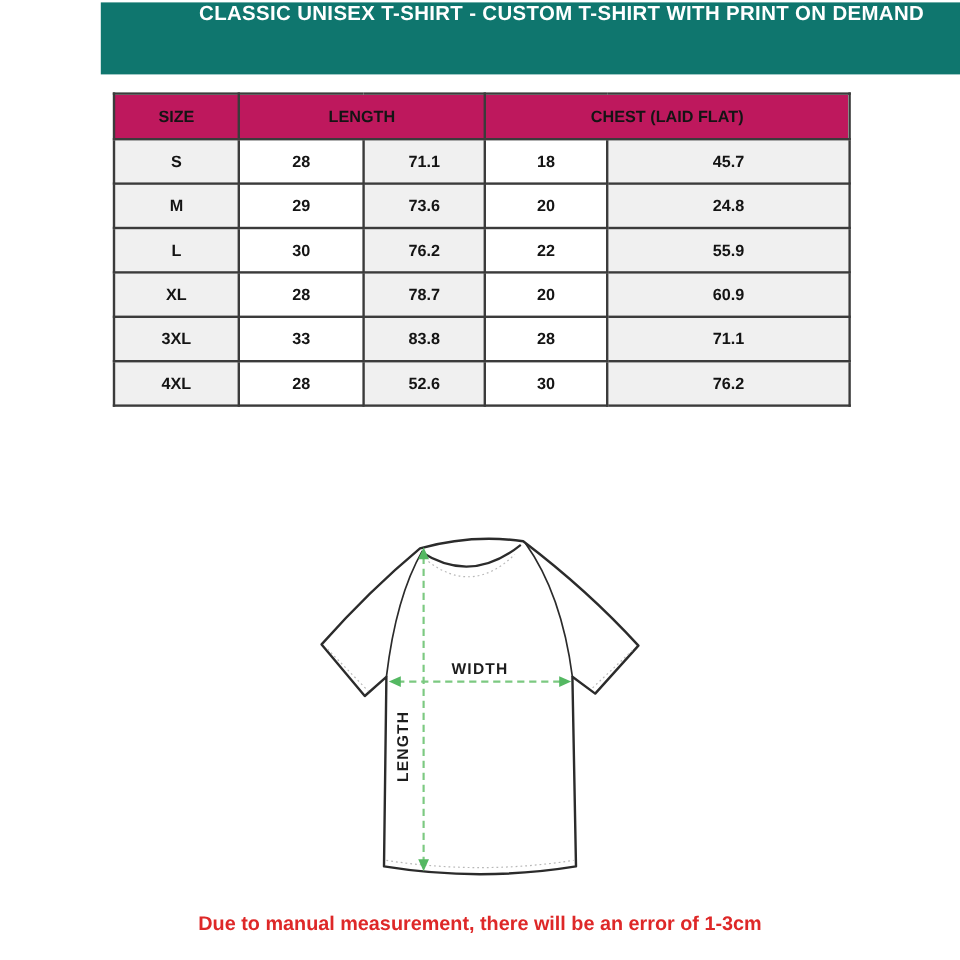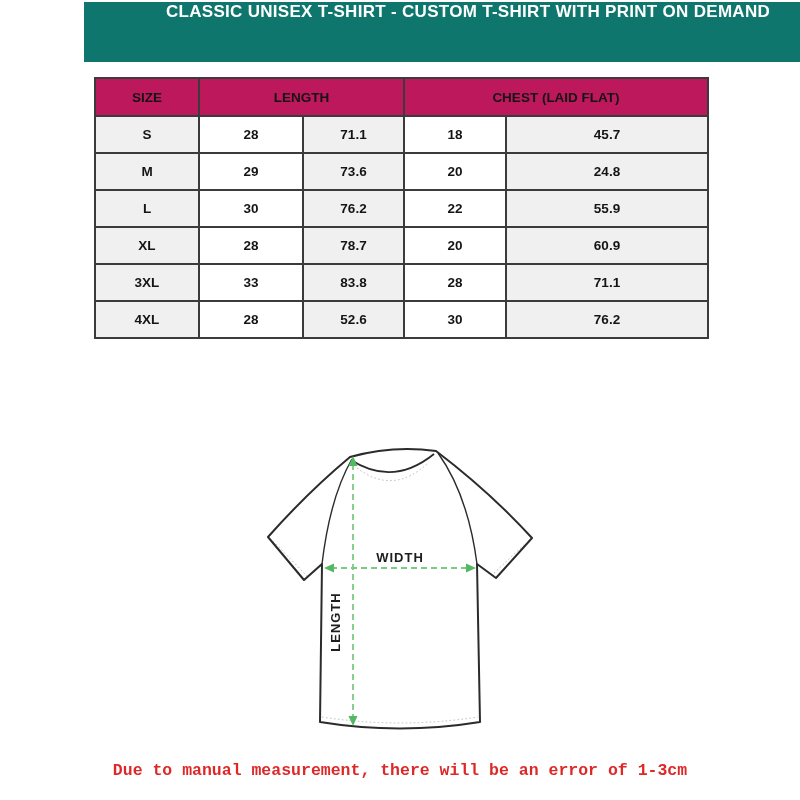--- a/index.html
+++ b/index.html
@@ -21,21 +21,21 @@
   table.size-chart td{height:35px;}
   td.g{background:#f0f0f0;}
   td.w{background:#ffffff;}
   td.last{padding-right:100px;}  
 
   
   .tee{position:absolute;left:240px;top:435px;width:320px;height:320px;}
 
   
   .note{position:absolute;left:0;top:761px;width:800px;text-align:center;
-    color:#de2828;font-weight:bold;font-size:16.5px;font-family:Liberation Mono, monospace;}
+    color:#de2828;font-weight:bold;font-size:16.5px;}
 </style>
 </head>
 <body>
 
 <div class="canvas">
 
   <div class="banner">
     <span>CLASSIC UNISEX T-SHIRT - CUSTOM T-SHIRT WITH PRINT ON DEMAND</span>
   </div>
 

